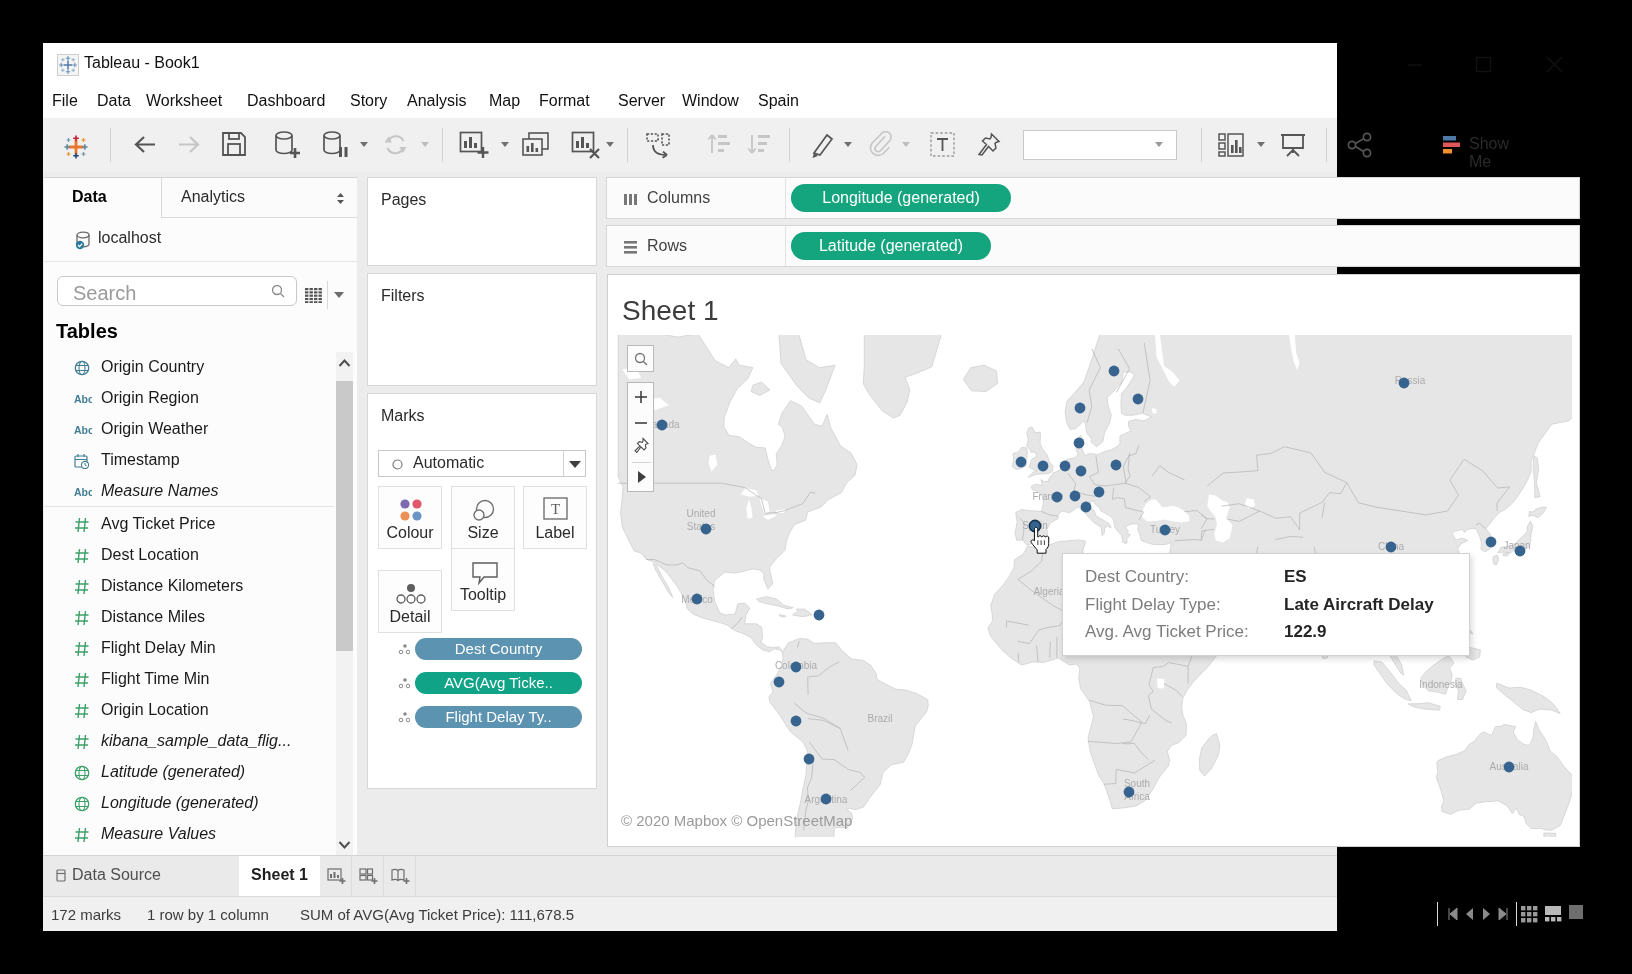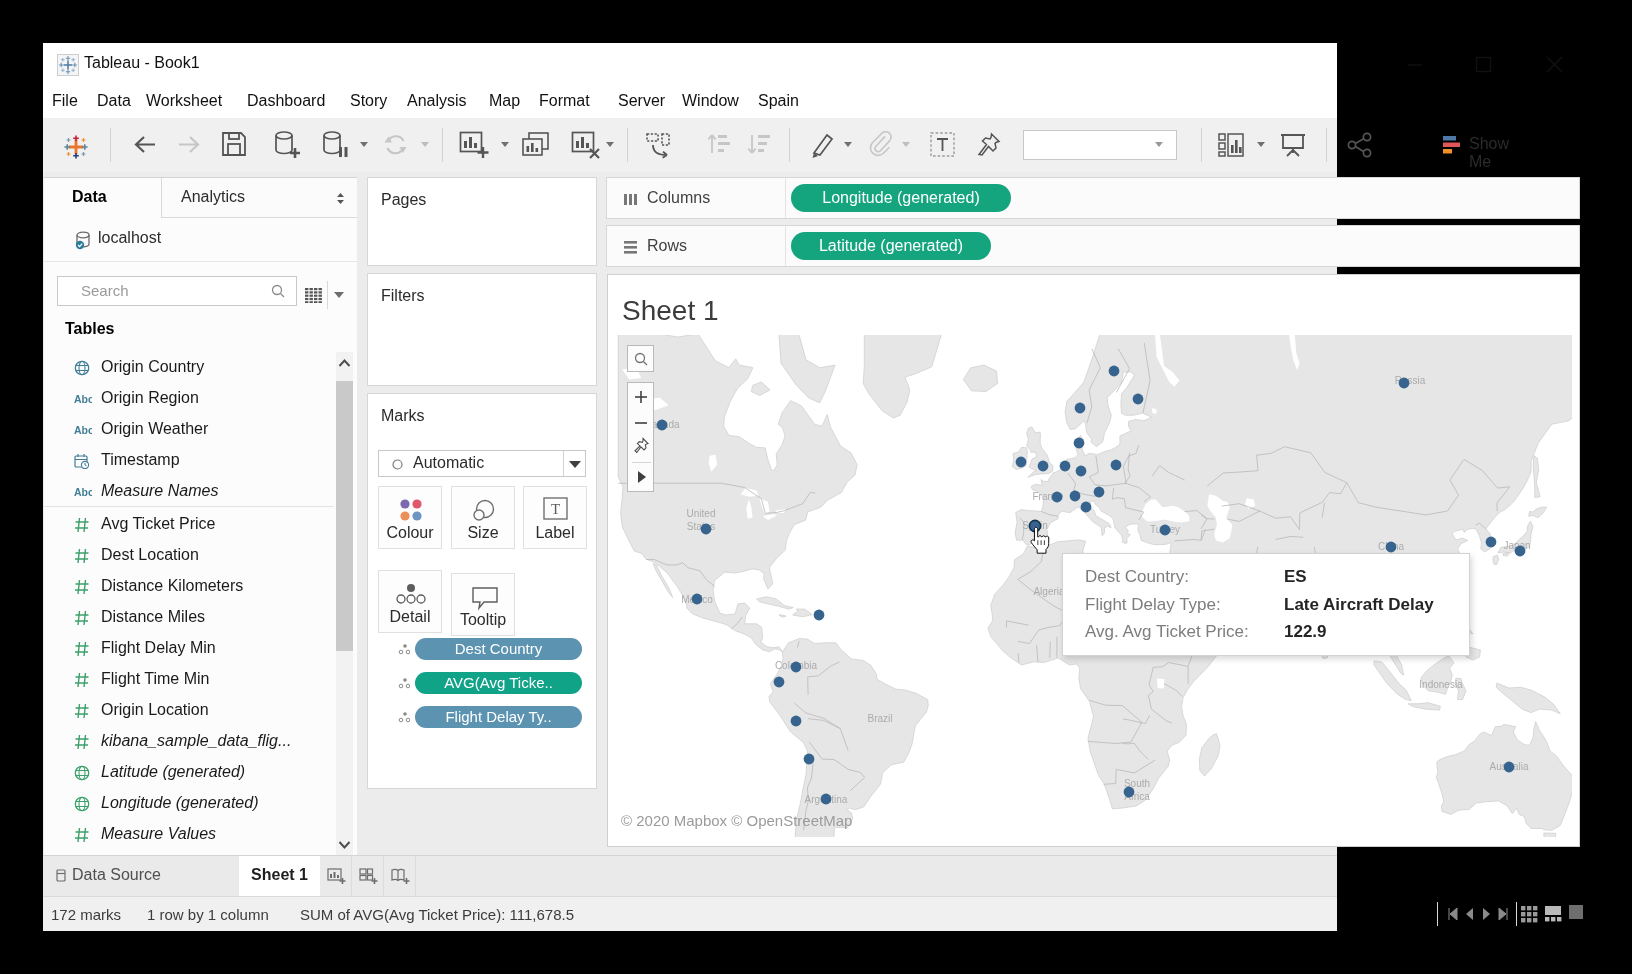--- a/index.html
+++ b/index.html
@@ -20,22 +20,22 @@
 .caret { position:absolute; top:24px; width:0; height:0; border-left:4px solid transparent; border-right:4px solid transparent; border-top:5px solid #707070; }
 .caret.dis { border-top-color:#bdbdbd; }
 
 #main { position:absolute; left:0; top:129px; width:100%; height:683px; background:#ececec; }
 
 #datapanel { position:absolute; left:1px; top:5px; width:313px; height:678px; background:#fcfcfc; border-top:1px solid #d4d4d4; }
 #tab-data { position:absolute; left:0; top:0; width:117px; height:40px; background:#fcfcfc; font-weight:bold; font-size:16px; color:#000; padding:10px 0 0 28px; }
 #tab-analytics { position:absolute; left:117px; top:0; width:196px; height:40px; border-left:1px solid #d9d9d9; border-bottom:1px solid #d9d9d9; background:#fbfbfb; font-size:16px; color:#2b2b2b; padding:10px 0 0 19px; }
 #localhost-row { position:absolute; left:0; top:40px; width:100%; height:44px; border-bottom:1px solid #e6e6e6; }
 #searchrow { position:absolute; left:0; top:84px; width:100%; height:50px; }
-#searchbox { position:absolute; left:13px; top:14px; width:240px; height:30px; border:1px solid #c9c9c9; border-radius:0; background:#fff; color:#9b9b9b; font-size:15px; padding:5px 0 0 23px; }
-#tables-hdr { position:absolute; left:21px; top:142px; font-size:16px; font-weight:bold; color:#000; }
+#searchbox { position:absolute; left:13px; top:14px; width:240px; height:30px; border:1px solid #c9c9c9; border-radius:6px; background:#fff; color:#9b9b9b; font-size:20px; padding:5px 0 0 15px; }
+#tables-hdr { position:absolute; left:12px; top:142px; font-size:20px; font-weight:bold; color:#000; }
 .frow { position:absolute; left:0; width:290px; height:31px; }
 .frow .ficon { position:absolute; left:30px; top:8px; width:18px; height:16px; }
 .frow .ftext { position:absolute; left:57px; top:6px; font-size:16px; color:#1a1a1a; white-space:nowrap; }
 .italic { font-style:italic; }
 .fsep { position:absolute; left:0; top:0; width:290px; height:1px; background:#e4e4e4; }
 
 #dscroll { position:absolute; left:292px; top:174px; width:17px; height:504px; background:#f2f2f2; }
 #dthumb { position:absolute; left:0px; top:29px; width:17px; height:270px; background:#c9c9c9; }
 
 .panel { position:absolute; background:#ffffff; border:1px solid #d7d7d7; }
@@ -450,21 +450,21 @@
         </div>
       <div class="mbtn" style="left:10px;top:176px">
           <svg class="abs" style="left:17px;top:12px" width="30" height="24">
             <circle cx="15" cy="5" r="4" fill="#5d5d5d"></circle>
             <circle cx="5" cy="16" r="4" fill="none" stroke="#5d5d5d" stroke-width="1.3"></circle>
             <circle cx="15" cy="16" r="4" fill="none" stroke="#5d5d5d" stroke-width="1.3"></circle>
             <circle cx="25" cy="16" r="4" fill="none" stroke="#5d5d5d" stroke-width="1.3"></circle>
           </svg>
           <div class="lbl">Detail</div>
         </div>
-      <div class="mbtn" style="left:83px;top:179px">
+      <div class="mbtn" style="left:83px;top:154px">
           <svg class="abs" style="left:19px;top:12px" width="28" height="26">
             <path d="M2,2 L26,2 L26,16 L13,16 L8,22 L9,16 L2,16 Z" fill="none" stroke="#5d5d5d" stroke-width="1.4"></path>
           </svg>
           <div class="lbl">Tooltip</div>
         </div>
       <svg class="pillicon" style="top:249px" width="13" height="13">
           <circle cx="7" cy="3" r="1.8" fill="#8a8a8a"></circle>
           <circle cx="3" cy="9" r="1.8" fill="none" stroke="#8a8a8a" stroke-width="1"></circle>
           <circle cx="10" cy="9" r="1.8" fill="none" stroke="#8a8a8a" stroke-width="1"></circle>
         </svg>

